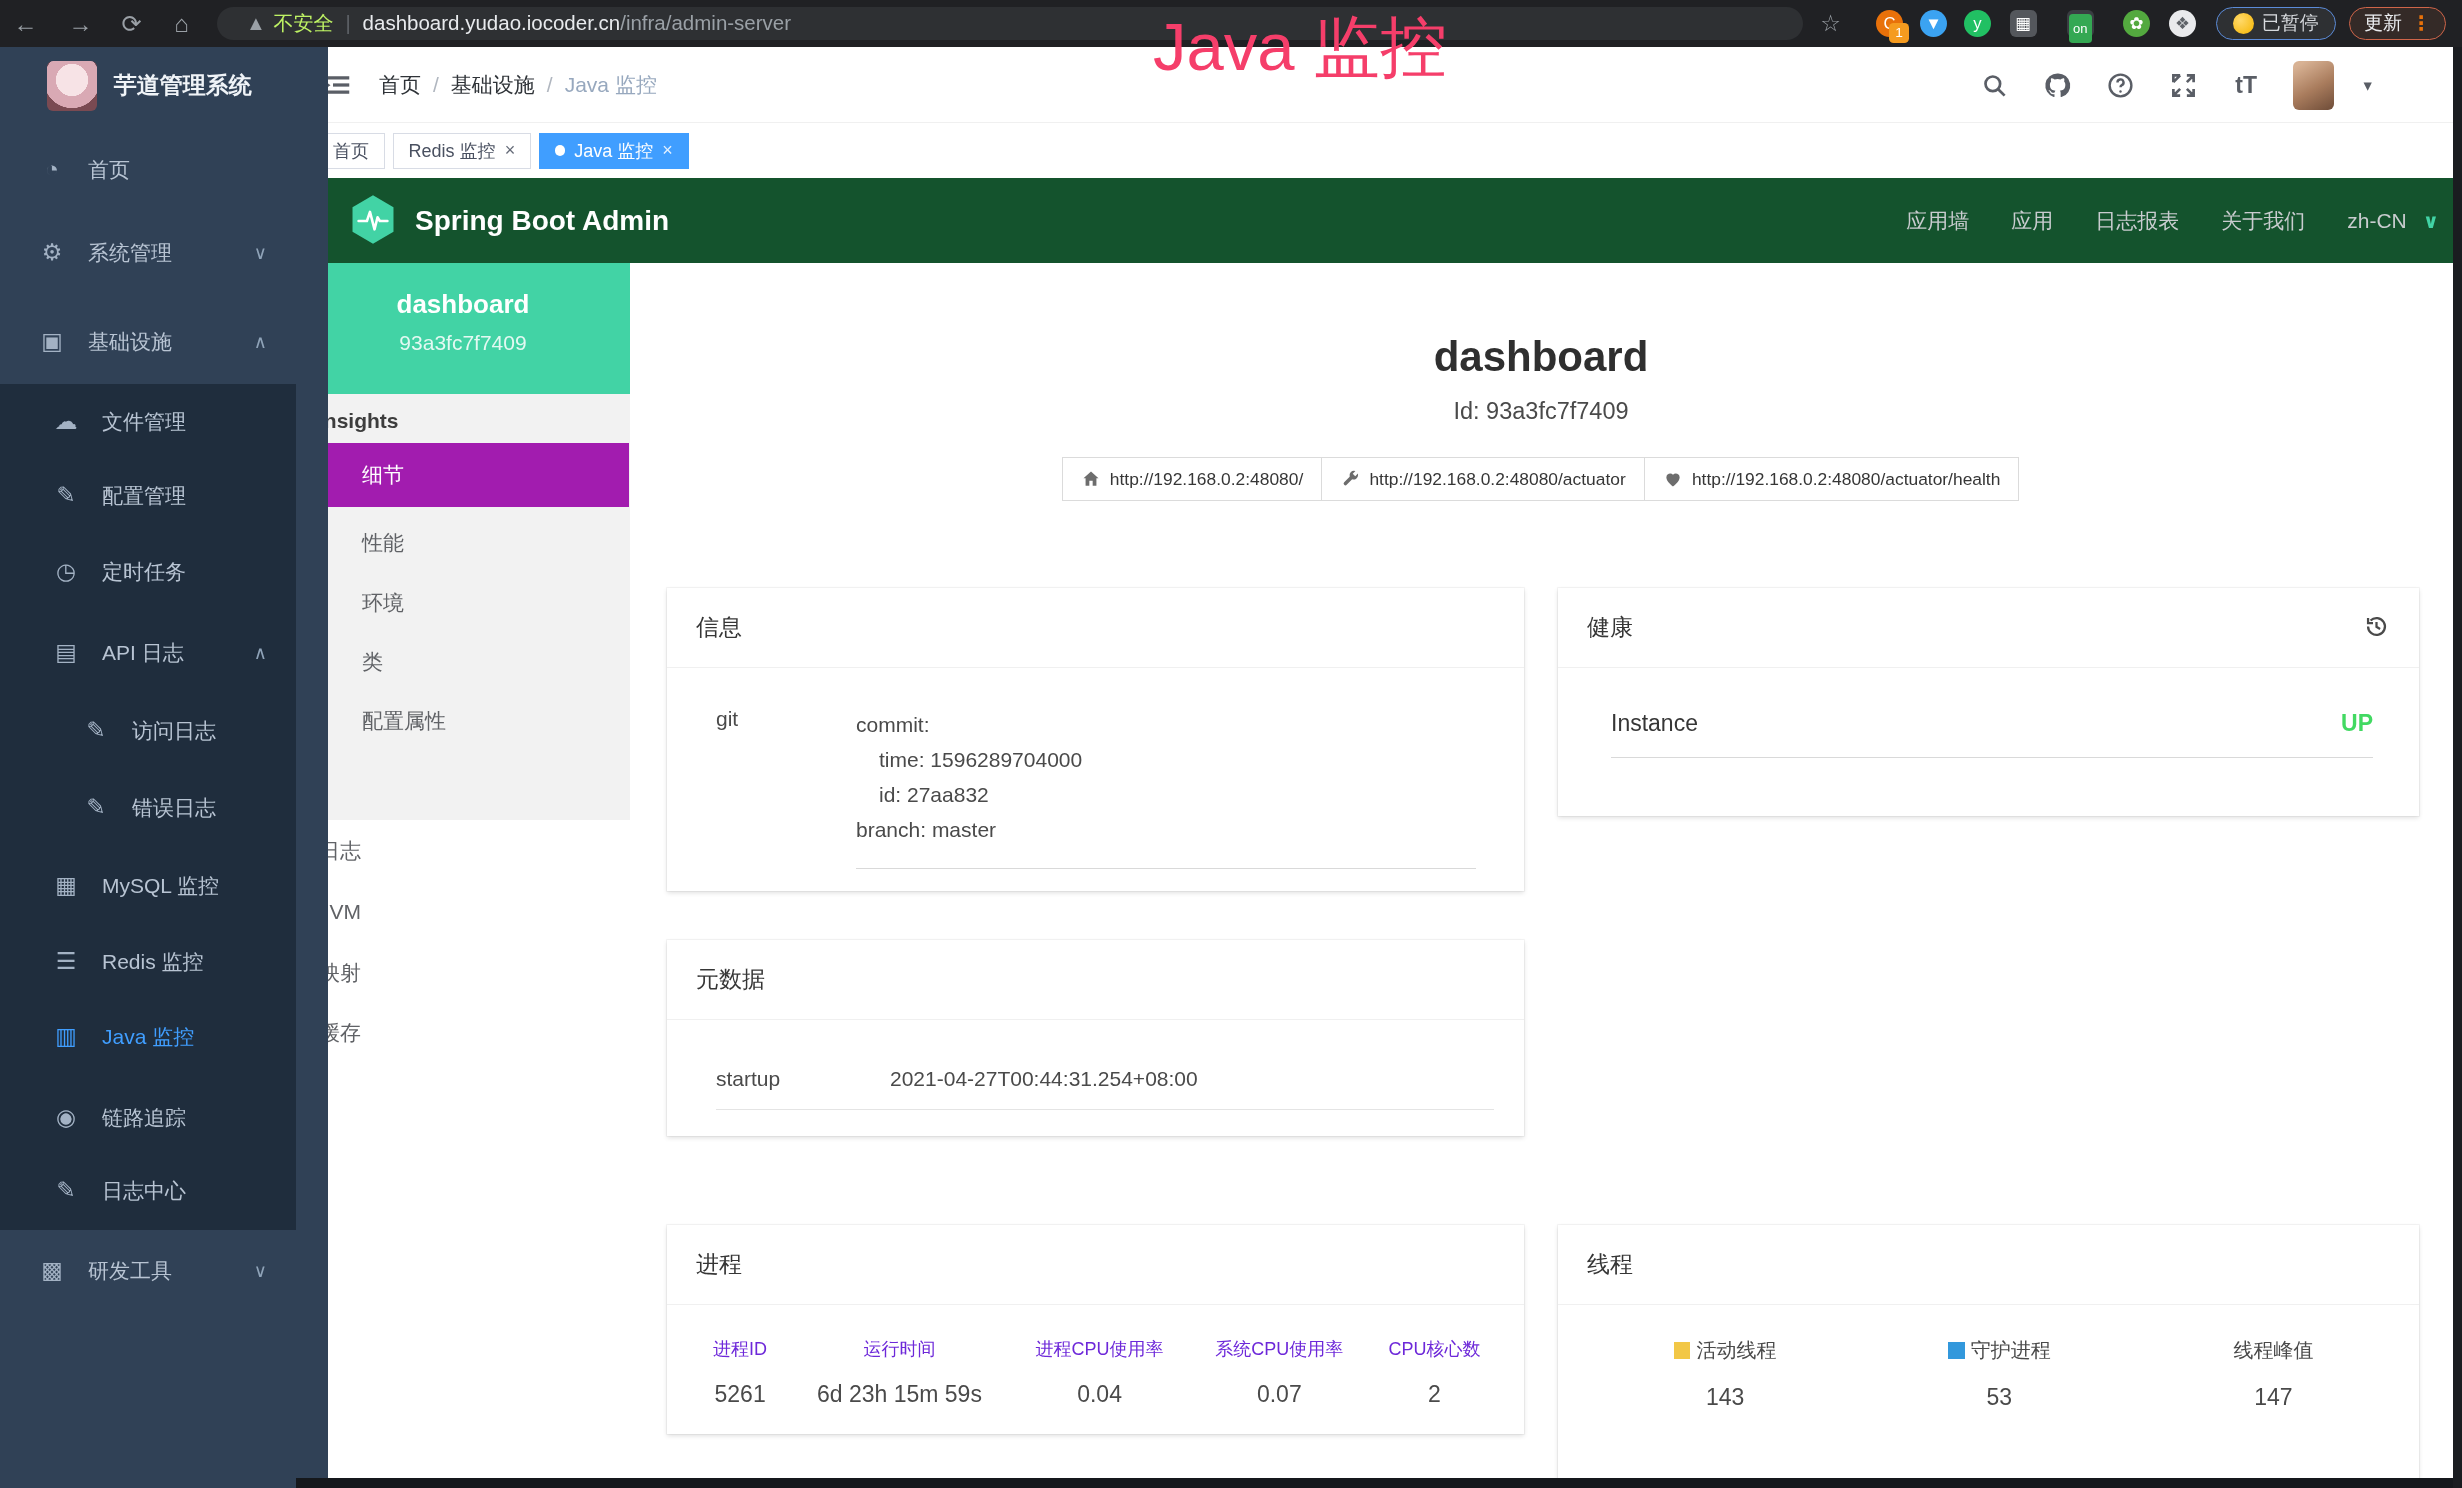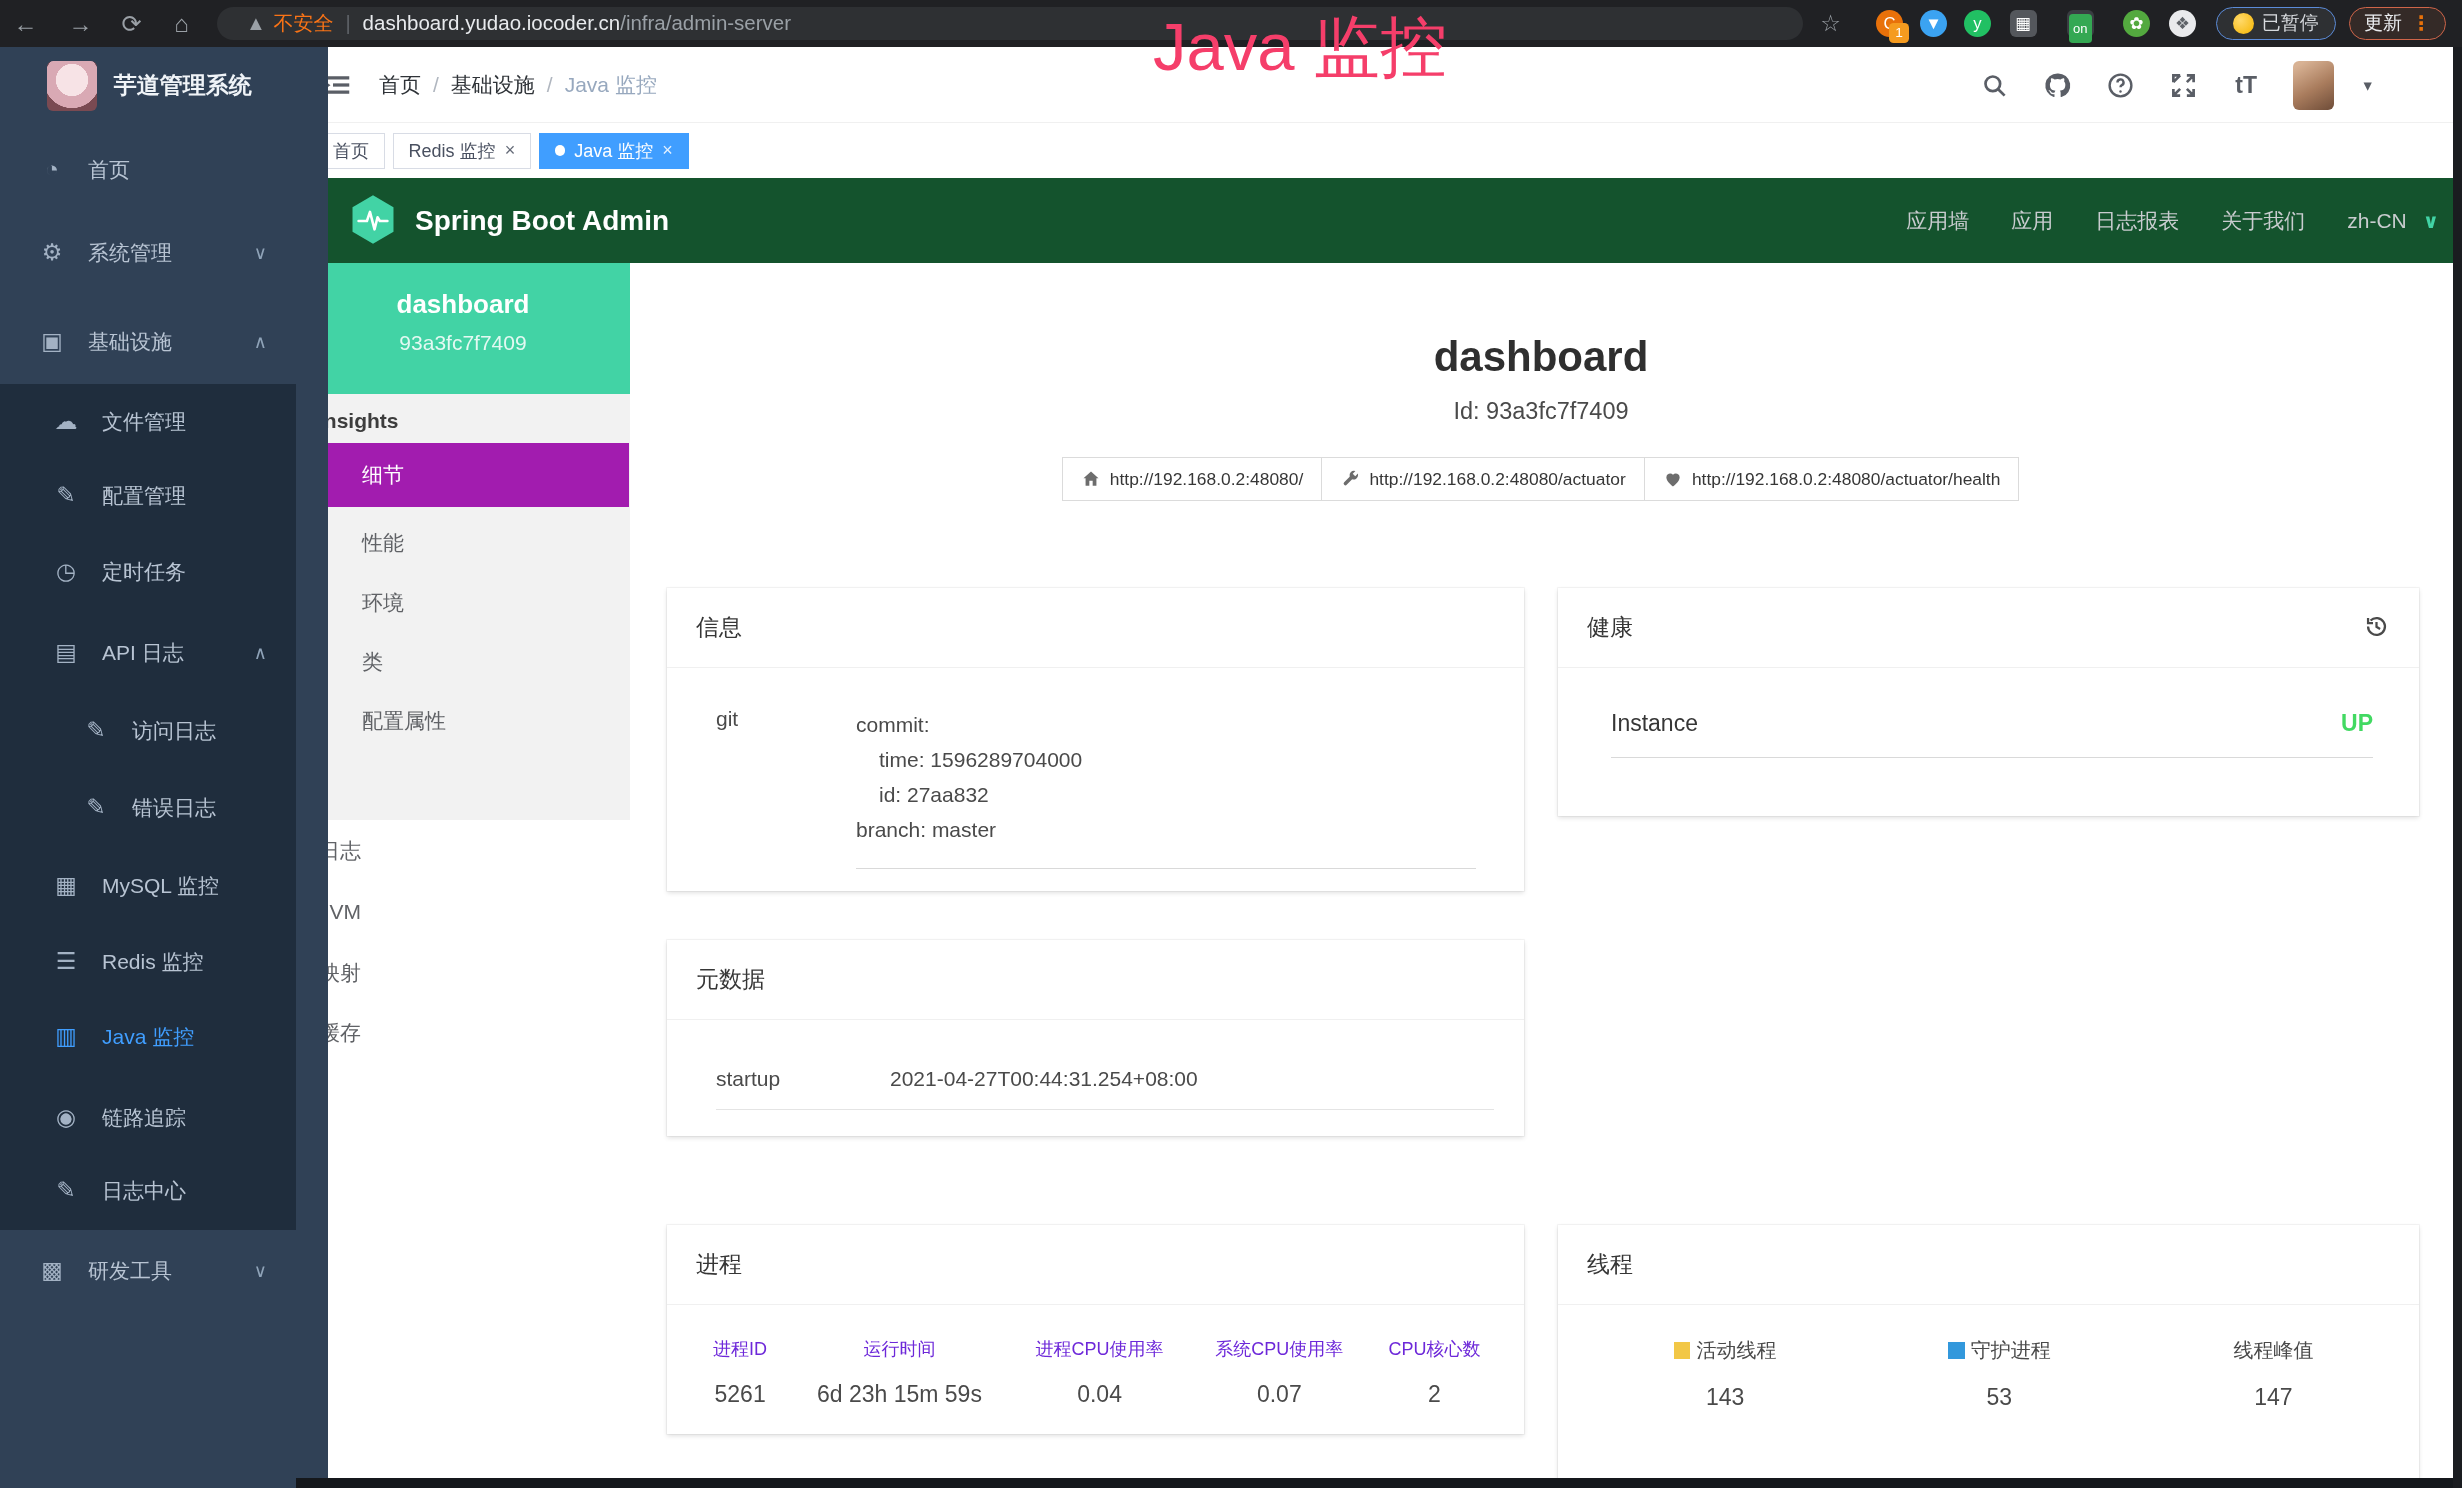--- a/index.html
+++ b/index.html
@@ -5,21 +5,21 @@
   * { margin:0; padding:0; box-sizing:border-box; }
   html,body { background:#000; }
   body { font-family:"Liberation Sans","DejaVu Sans",sans-serif; }
   .screen { position:relative; width:2462px; height:1489px; background:#fff; overflow:hidden; }
 
   
   .browser-bar { position:absolute; left:0; top:0; width:2462px; height:47px; background:#202124; z-index:30; }
   .bnav { position:absolute; top:6.8px; width:33px; height:33px; color:#9aa0a6; font-size:24px; line-height:33px; text-align:center; border-radius:50%; }
   .url-pill { position:absolute; left:217px; top:6.8px; width:1586px; height:33px; background:#2e3033; border-radius:16.7px; display:flex; align-items:center; color:#e8eaed; font-size:20.5px; }
   .warn { color:#9aa0a6; font-size:20px; margin-left:29px; margin-right:7.6px; }
-  .sec-label { color:#f97316; font-size:20px; }
+  .sec-label { color:#bef264; font-size:20px; }
   .url-div { color:#5f6368; margin:0 12px; font-size:20px; }
   .url-host { color:#e8eaed; }
   .url-path { color:#9aa0a6; }
   .bext { position:absolute; top:10px; width:27px; height:27px; border-radius:50%; font-size:16.7px; line-height:27px; text-align:center; color:#fff; }
   .badge1 { position:absolute; right:-6px; bottom:-6px; background:#f59b1f; color:#fff; font-size:13.7px; width:20px; height:20px; line-height:20px; border-radius:4.6px; text-align:center; }
   .on-badge { position:absolute; left:1.5px; bottom:-6px; background:#34a853; color:#fff; font-size:13px; padding:0.8px 4.6px; border-radius:3.8px; }
   .paused-pill { position:absolute; left:2216px; top:6.8px; width:120px; height:33px; border:1.5px solid #5b8bd8; border-radius:16.7px; background:#2e3033; display:flex; align-items:center; justify-content:center; gap:7.6px; color:#d6d9dd; font-size:19px; }
   .emoji-face { width:21px; height:21px; border-radius:50%; background:radial-gradient(circle at 35% 35%, #ffd96a, #f4b400); }
   .update-pill { position:absolute; left:2349px; top:6.8px; width:97px; height:33px; border:1.5px solid #cf6549; border-radius:16.7px; background:#342a27; display:flex; align-items:center; justify-content:center; gap:9px; color:#e8eaed; font-size:19px; }
   .kebab { color:#e8710a; font-size:20px; font-weight:700; letter-spacing:0; }

